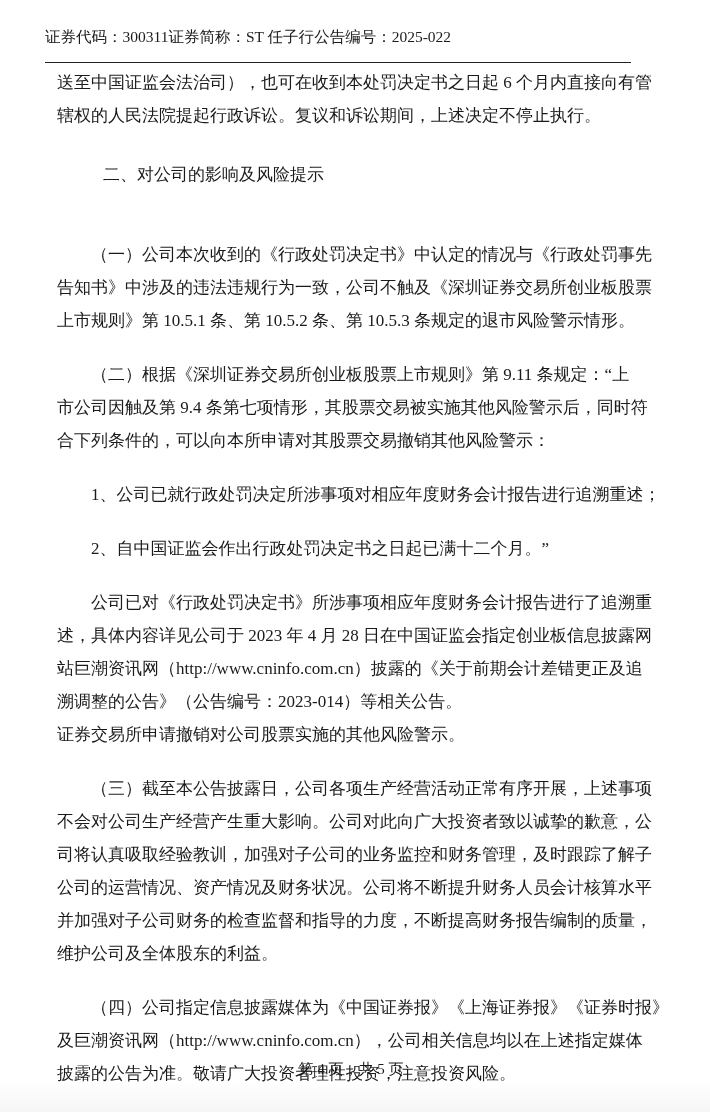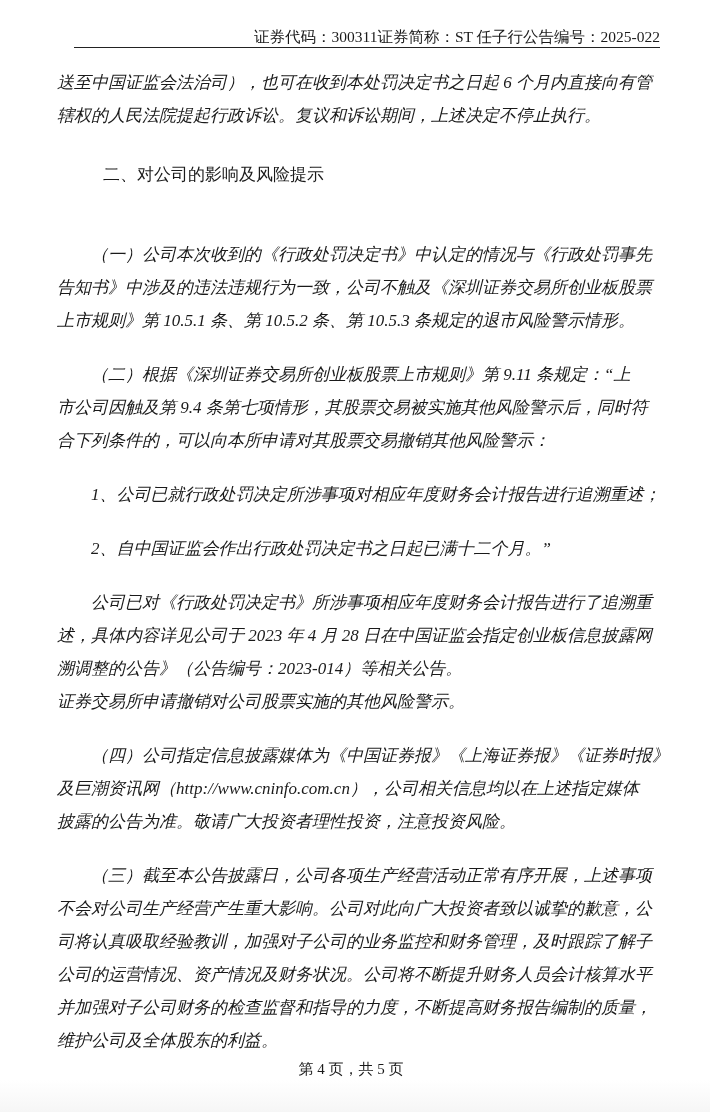--- a/index.html
+++ b/index.html
@@ -4,34 +4,34 @@
 <style>
   html, body { margin: 0; padding: 0; }
   body {
     width: 710px; height: 1112px; overflow: hidden;
     background: linear-gradient(to bottom, #ffffff 0px, #ffffff 1080px, #f6f6f6 1112px);
     font-family: "Liberation Serif", "DejaVu Serif", serif;
     color: #1a1a1a;
     position: relative;
   }
   .header {
-    position: absolute; left: 74px; top: 26px; width: 586px; height: 20px;
+    position: absolute; left: 45px; top: 26px; width: 586px; height: 20px;
     border-bottom: 1.5px solid #222;
-    display: flex; justify-content: flex-end; align-items: flex-end;
-    font-size: 15.5px; line-height: 18px; padding-bottom: 1px;
+    display: flex; justify-content: flex-start; align-items: flex-end;
+    font-size: 15.5px; line-height: 18px; padding-bottom: 16px;
   }
   .header span { white-space: nowrap; }
   .content {
     position: absolute; left: 57px; top: 66px; width: 586px;
     font-size: 17px;
   }
   .heading { padding-left: 34px; line-height: 33px; margin: 12px; }
   .gap-s { height: 14px; }
   .gap-l { height: 40px; }
-  .line { display: block; white-space: nowrap; line-height: 33px; font-style: italic; }
+  .line { display: block; white-space: nowrap; line-height: 33px; }
   .line-ind { padding-left: 34px; margin-top: 21px; }
   .footer {
     position: absolute; left: 0; width: 702px; top: 1060px;
     text-align: center; font-size: 15px; line-height: 18px; font-family: Liberation Serif, serif;
   }
 </style>
 </head>
 <body>
 
 <div class="header">
@@ -59,38 +59,39 @@
     <span class="line line-ind">（二）根据《深圳证券交易所创业板股票上市规则》第 9.11 条规定：“上</span>
     <span class="line">市公司因触及第 9.4 条第七项情形，其股票交易被实施其他风险警示后，同时符</span>
     <span class="line">合下列条件的，可以向本所申请对其股票交易撤销其他风险警示：</span>
     <span class="line line-ind">1、公司已就行政处罚决定所涉事项对相应年度财务会计报告进行追溯重述；</span>
     <span class="line line-ind">2、自中国证监会作出行政处罚决定书之日起已满十二个月。”</span>
   </div>
 
   <div>
     <span class="line line-ind">公司已对《行政处罚决定书》所涉事项相应年度财务会计报告进行了追溯重</span>
     <span class="line">述，具体内容详见公司于 2023 年 4 月 28 日在中国证监会指定创业板信息披露网</span>
+    <span class="line">站巨潮资讯网（http://www.cninfo.com.cn）披露的《关于前期会计差错更正及追</span>
     <span class="line">溯调整的公告》（公告编号：2023-014）等相关公告。</span>
   </div>
 
   <div>
     <span class="line">证券交易所申请撤销对公司股票实施的其他风险警示。</span>
-  </div>
-
-  <div>
-    <span class="line line-ind">（四）公司指定信息披露媒体为《中国证券报》《上海证券报》《证券时报》</span>
-    <span class="line">及巨潮资讯网（http://www.cninfo.com.cn），公司相关信息均以在上述指定媒体</span>
-    <span class="line">披露的公告为准。敬请广大投资者理性投资，注意投资风险。</span>
   </div>
 
   <div>
     <span class="line line-ind">（三）截至本公告披露日，公司各项生产经营活动正常有序开展，上述事项</span>
     <span class="line">不会对公司生产经营产生重大影响。公司对此向广大投资者致以诚挚的歉意，公</span>
     <span class="line">司将认真吸取经验教训，加强对子公司的业务监控和财务管理，及时跟踪了解子</span>
     <span class="line">公司的运营情况、资产情况及财务状况。公司将不断提升财务人员会计核算水平</span>
     <span class="line">并加强对子公司财务的检查监督和指导的力度，不断提高财务报告编制的质量，</span>
     <span class="line">维护公司及全体股东的利益。</span>
   </div>
 
+  <div>
+    <span class="line line-ind">（四）公司指定信息披露媒体为《中国证券报》《上海证券报》《证券时报》</span>
+    <span class="line">及巨潮资讯网（http://www.cninfo.com.cn），公司相关信息均以在上述指定媒体</span>
+    <span class="line">披露的公告为准。敬请广大投资者理性投资，注意投资风险。</span>
+  </div>
+
   <div class="gap-l"></div>
 </div>
 
 <div class="footer">第 4 页，共 5 页</div>
 
 </body></html>

